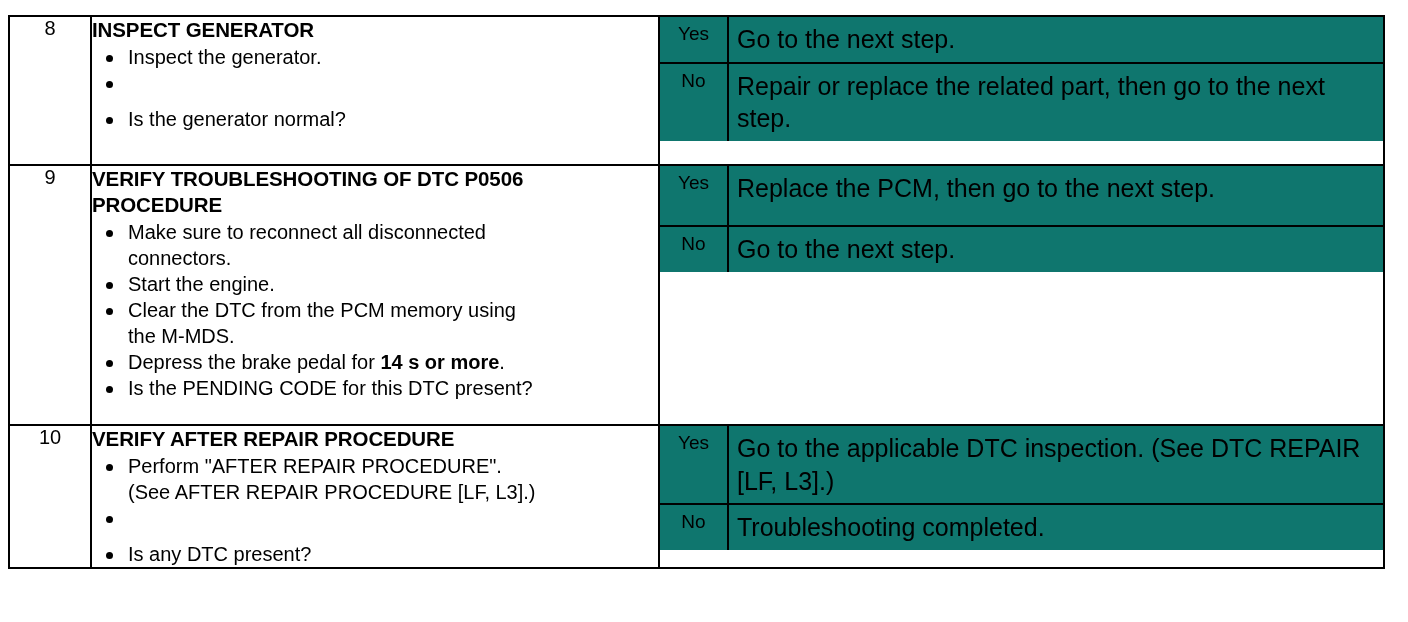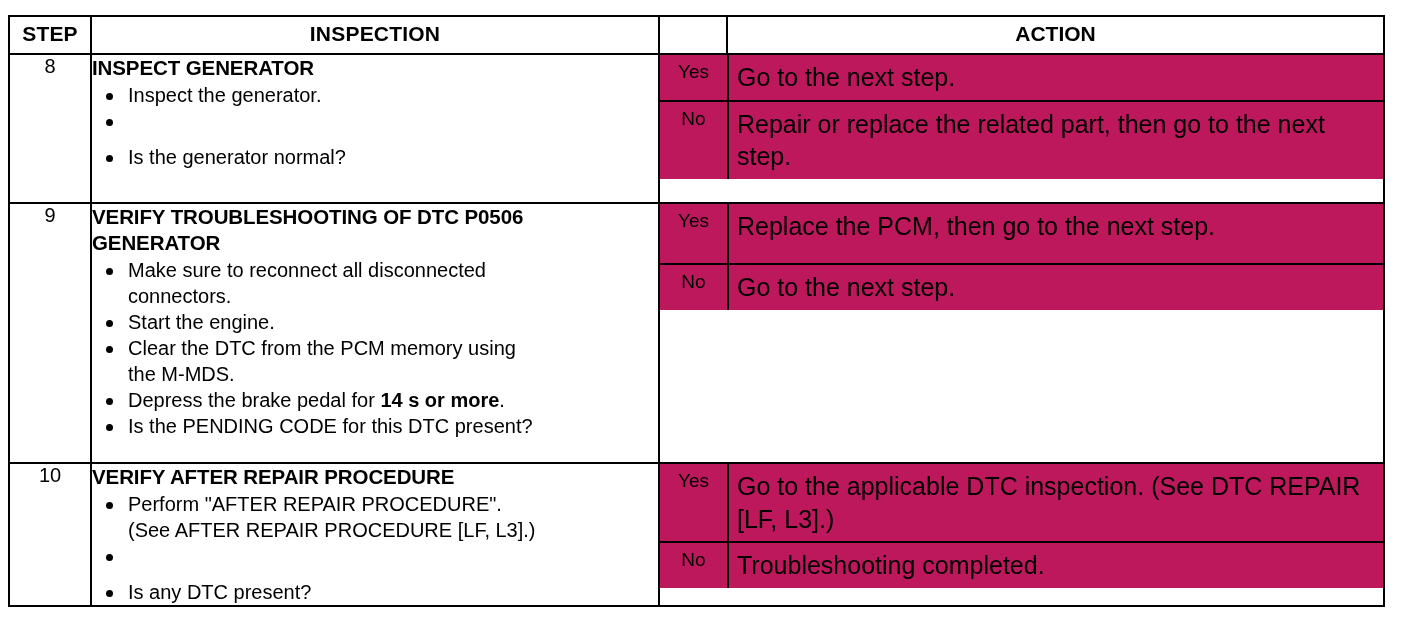--- a/index.html
+++ b/index.html
@@ -113,21 +113,21 @@
   
   table.sub {
     width: 100%;
     border-collapse: collapse;
     table-layout: fixed;
   }
   table.sub td {
     border: 0;
     padding: 0;
     vertical-align: top;
-    background: #be185d;
+    background: #0f766e;
   }
   table.sub tr.top td { border-bottom: 2px solid #000; }
   table.sub td.sub-yn {
     width: 68px;
     border-right: 2px solid #000;
     text-align: center;
     font-size: 19px;
     padding-top: 6px;
   }
   table.sub td.sub-act {
@@ -144,26 +144,20 @@
 
   <table class="ts-table">
     <colgroup>
       <col class="c-step">
       <col class="c-insp">
       <col class="c-yn">
       <col class="c-action">
     </colgroup>
 
     <tbody>
-        <tr style="height: 38px;">
-      <td class="hdr-cell">STEP</td>
-      <td class="hdr-cell">INSPECTION</td>
-      <td class="hdr-blank"></td>
-      <td class="hdr-action">ACTION</td>
-    </tr>
 
     <tr style="height: 149px;">
       <td class="step-num">8</td>
 
       <td class="insp-cell">
         <div class="insp-title">INSPECT GENERATOR</div>
         <ul class="bullets">
           <li>Inspect the generator.</li>
           <li class="gap-md" style="padding:0;list-style:none;"></li>
           <li>Is the generator normal?</li>
@@ -189,21 +183,21 @@
             </table>
       </td>
     </tr>
 
     <tr style="height: 260px;">
       <td class="step-num">9</td>
 
       <td class="insp-cell">
         <div class="insp-title">
           <span>VERIFY TROUBLESHOOTING OF DTC P0506</span><br>
-          <span>GENERATOR</span>
+          <span>PROCEDURE</span>
         </div>
         <ul class="bullets">
           <li>Make sure to reconnect all disconnected<br>connectors.</li>
           <li>Start the engine.</li>
           <li>Clear the DTC from the PCM memory using<br>the M-MDS.</li>
           <li>Depress the brake pedal for <b class="em">14 s or more</b>.</li>
           <li>Is the PENDING CODE for this DTC present?</li>
         </ul>
       </td>
 

